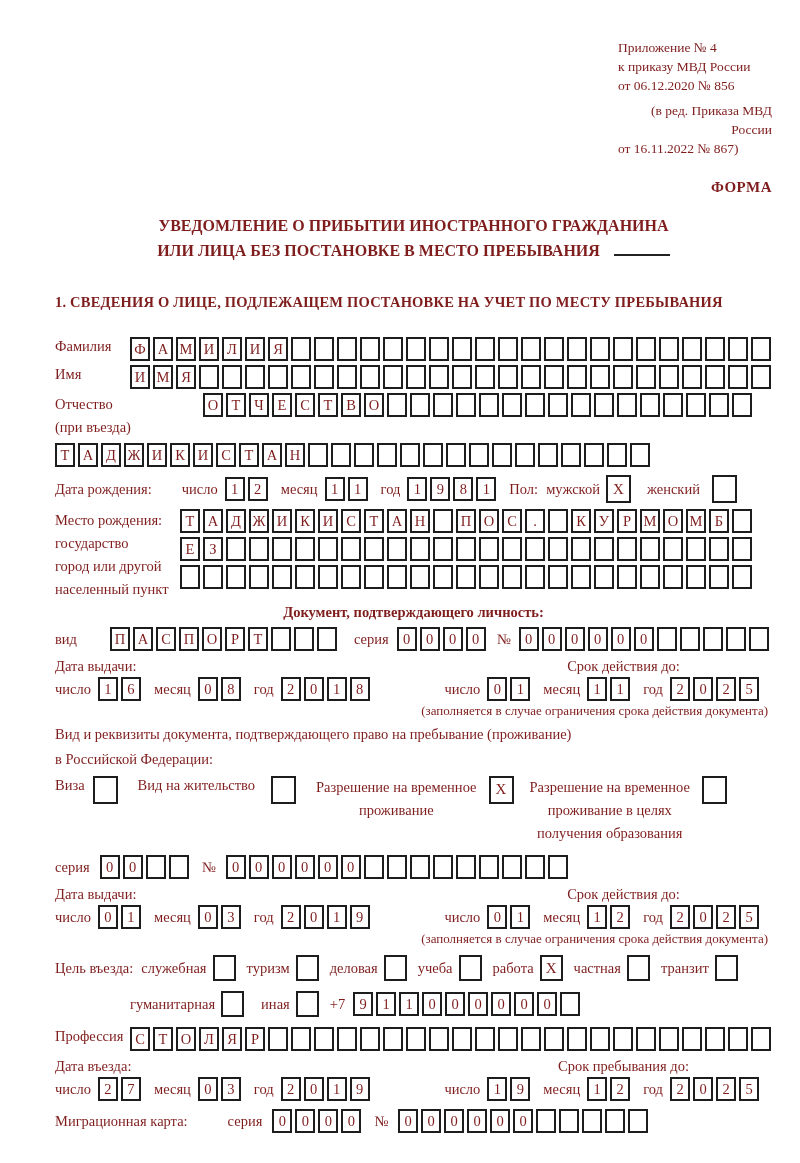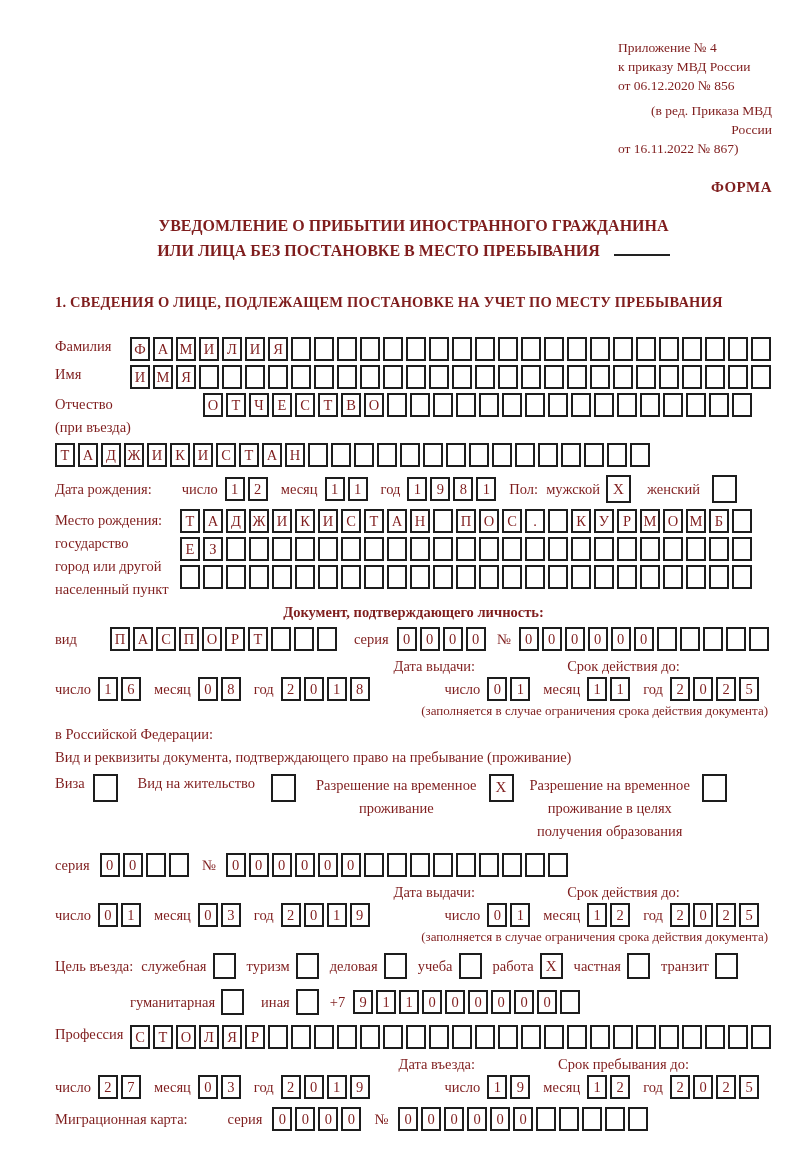--- a/index.html
+++ b/index.html
@@ -38,21 +38,21 @@
   .cellrows{display:flex;flex-direction:column;}
   
   .cbx{
     flex:none;display:inline-flex;align-items:center;justify-content:center;
     width:25px;height:28px;box-sizing:border-box;border:2px solid #1d1d1d;
     font-size:15px;background:#fff;
   }
   .cbx.small{width:23px;height:26px;}
   
   .dates-head{display:flex;margin-top:6px;}
-  .dates-head .left{width:420px;text-align:right;}
+  .dates-head .left{width:420px;text-align:left;}
   .dates-head .right{flex:1;text-align:center;}
   .dates-row{display:flex;align-items:center;margin-top:2px;margin-bottom:2px;}
   .dates-row .left{width:420px;display:flex;align-items:center;}
   .dates-row .right{flex:1;display:flex;align-items:center;}
   .dgroup{display:inline-flex;align-items:center;}
   .dgroup .dlabel{margin-right:7px;}
   .dgroup .cells{margin-right:10px;}
   .note-right{text-align:right;font-size:13px;margin-top:2px;margin-bottom:6px;padding-right:4px;}
   
   .permit-row{display:flex;align-items:flex-start;margin-top:8px;margin-bottom:10px;}
@@ -424,22 +424,22 @@
             <span class="cell">2</span>
             <span class="cell">0</span>
             <span class="cell">2</span>
             <span class="cell">5</span>
           </span>
       </span>
     </div>
   </div>
   <div class="note-right">(заполняется в случае ограничения срока действия документа)</div>
 
+  <div style="margin-top:4px;">Вид и реквизиты документа, подтверждающего право на пребывание (проживание)</div>
   <div style="margin-top:6px;">в Российской Федерации:</div>
-  <div style="margin-top:4px;">Вид и реквизиты документа, подтверждающего право на пребывание (проживание)</div>
 
   <div class="permit-row">
     <span class="permit-item">
       <span class="opt-label">Виза</span>
       <span class="cbx"></span>
     </span>
     <span class="permit-item" style="margin-left:20px;">
       <span class="opt-label" style="margin-right:16px;">Вид на жительство</span>
       <span class="cbx"></span>
     </span>

